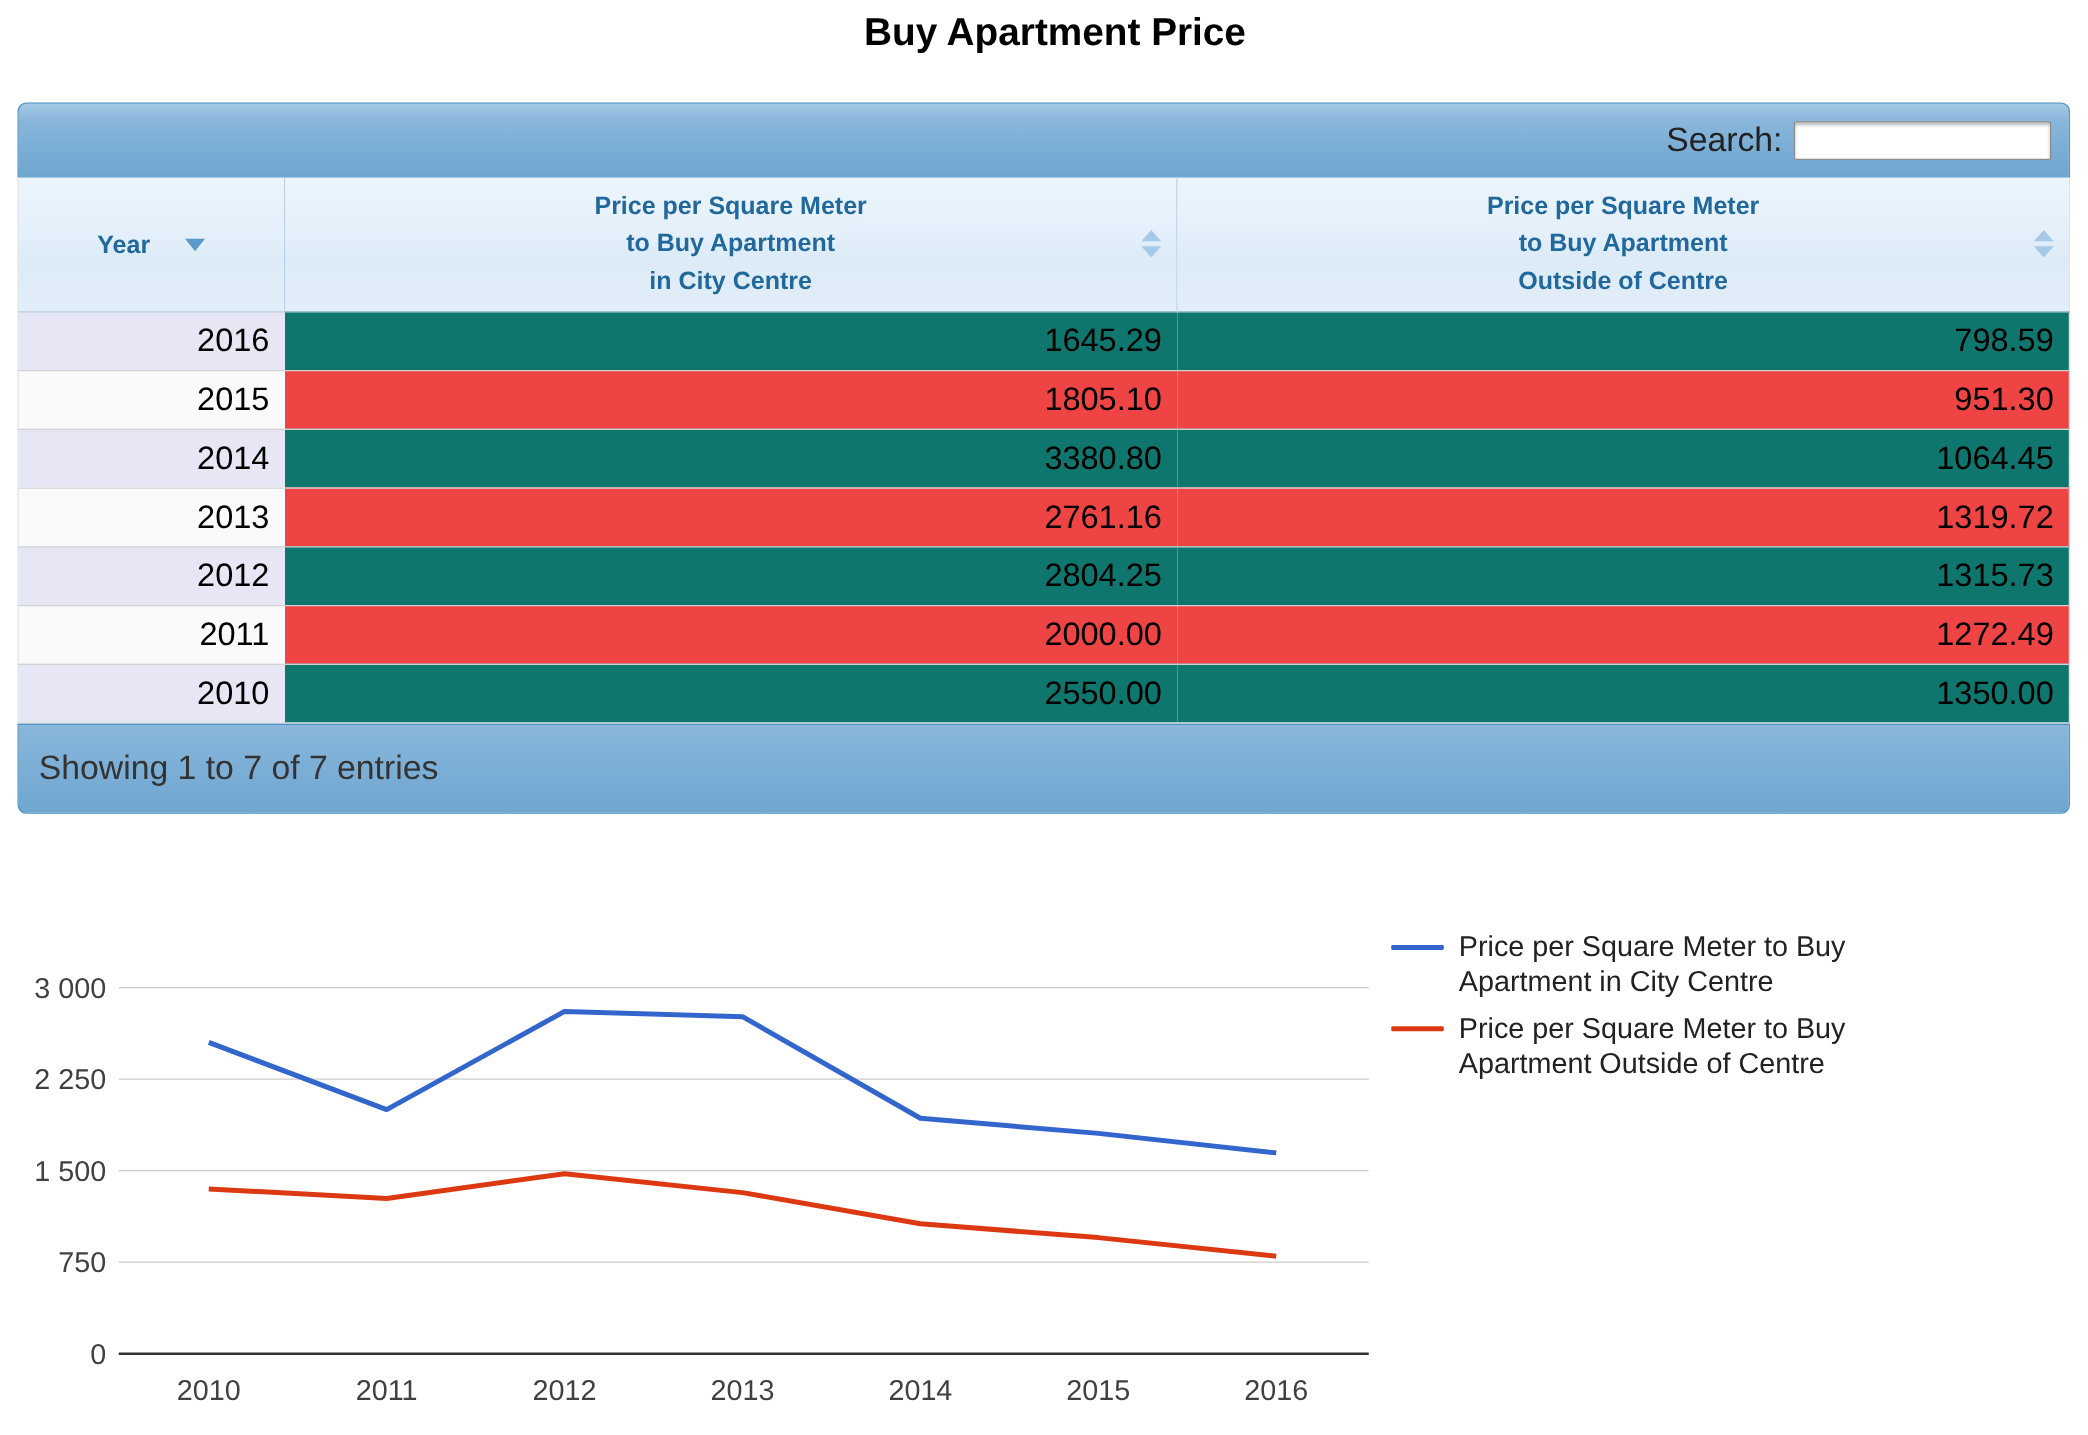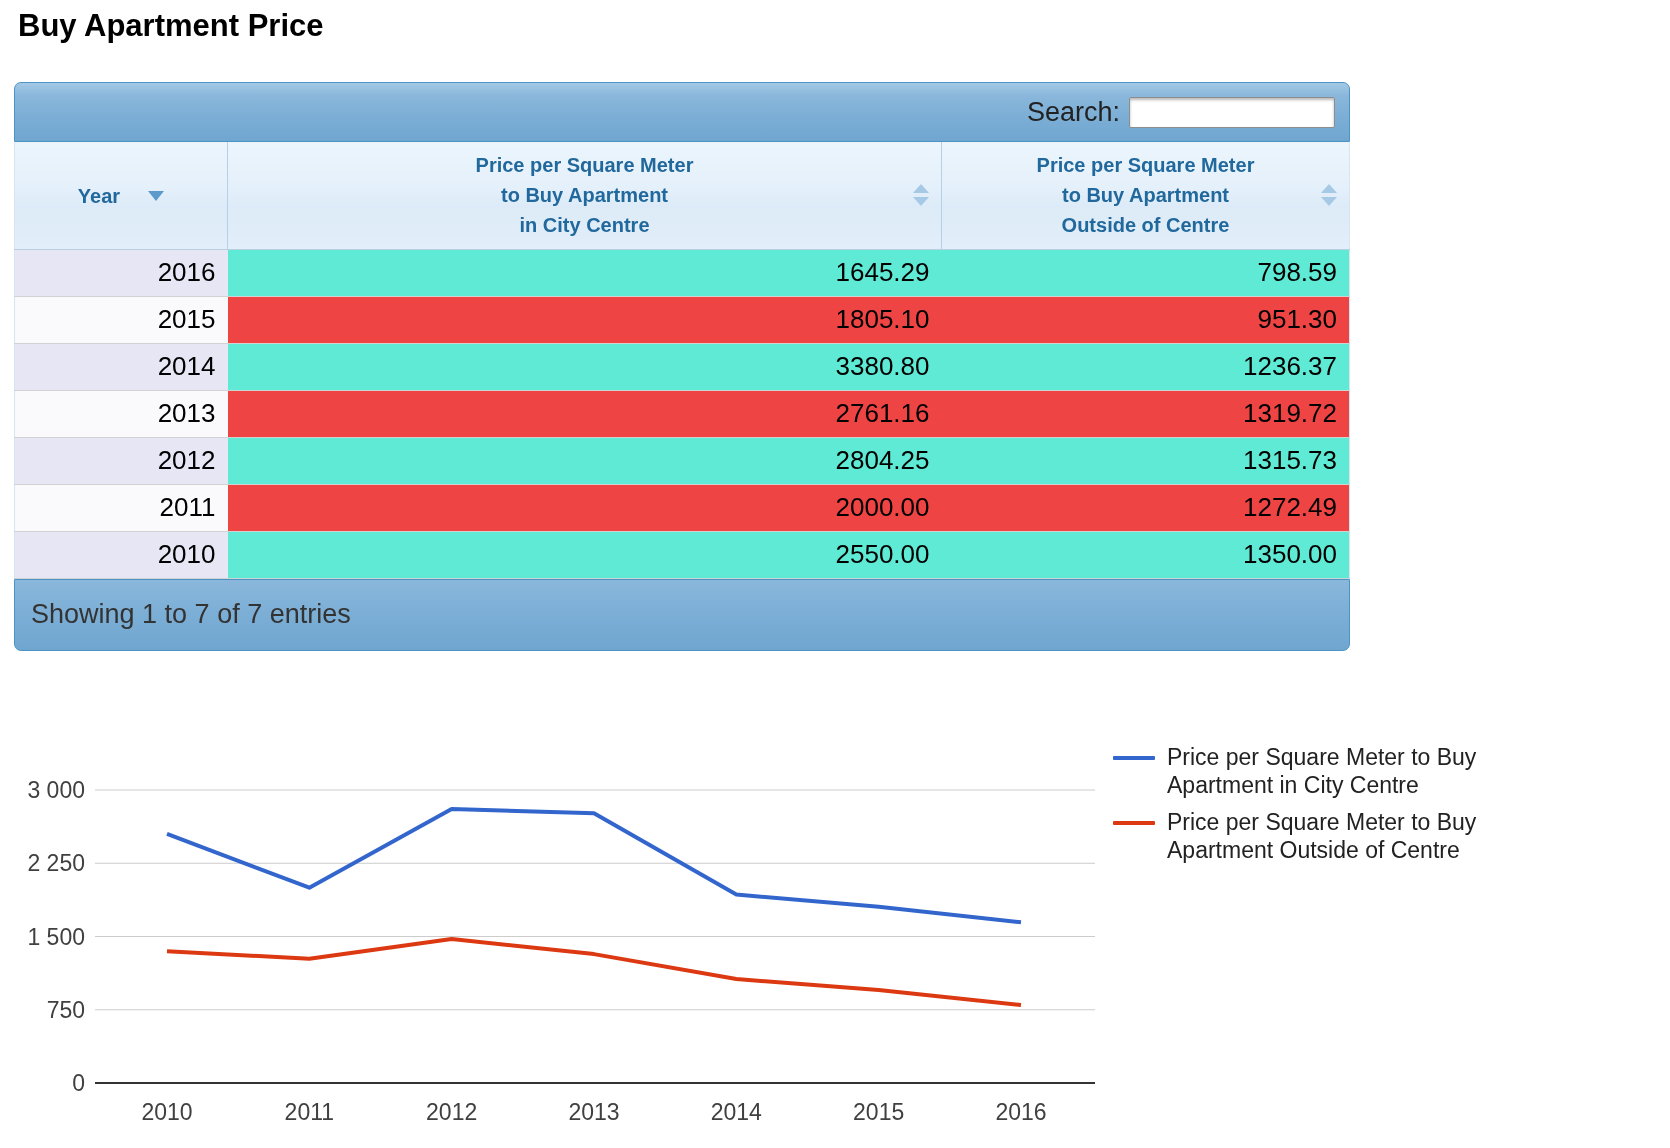--- a/index.html
+++ b/index.html
@@ -2,24 +2,25 @@
 <html><head>
 <meta charset="utf-8">
 <style>
   * { box-sizing: border-box; margin: 0; padding: 0; }
   html, body { background: #fff; width: 1670px; }
   body { font-family: "Liberation Sans", sans-serif; color: #000; }
 
   h1.page-title {
     font-size: 31px; font-weight: bold; color: #000;
     margin: 8px 0 38px 18px;
+    text-align: center;
   }
 
   
-  .dt-widget { margin: 0 14px; width: 1336px; }
+  .dt-widget { margin: 0 14px; width: 1642px; }
 
   .dt-toolbar {
     height: 60px;
     border: 1px solid #4d94c6;
     border-radius: 7px 7px 0 0;
     background-image:
       radial-gradient(ellipse 130% 90% at 28% 148%, rgba(255,255,255,0.22), rgba(255,255,255,0) 55%),
       linear-gradient(180deg, #a3c9e5 0%, #8ab7db 22%, #7dafd6 55%, #6fa6d0 100%);
     display: flex; align-items: center; justify-content: flex-end;
     padding-right: 14px;
@@ -71,21 +72,21 @@
     border-left: 8px solid transparent; border-right: 8px solid transparent;
     border-top: 9px solid #a6c9e6;
   }
 
   table.dt-table tbody td {
     height: 47px;
     font-size: 26px; color: #000;
     text-align: right; padding-right: 12px;
     border-bottom: 1px solid #d2d2d2;
   }
-  table.dt-table tbody tr.odd td { background: #5eead4; }
+  table.dt-table tbody tr.odd td { background: #0f766e; }
   table.dt-table tbody tr.odd td.sorting_1 { background: #e6e6f5; }
   table.dt-table tbody tr.even td { background: #ef4444; }
   table.dt-table tbody tr.even td.sorting_1 { background: #fafafd; }
   table.dt-table { border-left: 1px solid #d8e4ef; border-right: 1px solid #d8e4ef; }
 
   .dt-footer {
     height: 72px;
     border: 1px solid #4d94c6;
     border-radius: 0 0 7px 7px;
     background-image:
@@ -159,21 +160,21 @@
           <td>798.59</td>
         </tr>
         <tr class="even">
           <td class="sorting_1">2015</td>
           <td>1805.10</td>
           <td>951.30</td>
         </tr>
         <tr class="odd">
           <td class="sorting_1">2014</td>
           <td>3380.80</td>
-          <td>1236.37</td>
+          <td>1064.45</td>
         </tr>
         <tr class="even">
           <td class="sorting_1">2013</td>
           <td>2761.16</td>
           <td>1319.72</td>
         </tr>
         <tr class="odd">
           <td class="sorting_1">2012</td>
           <td>2804.25</td>
           <td>1315.73</td>

